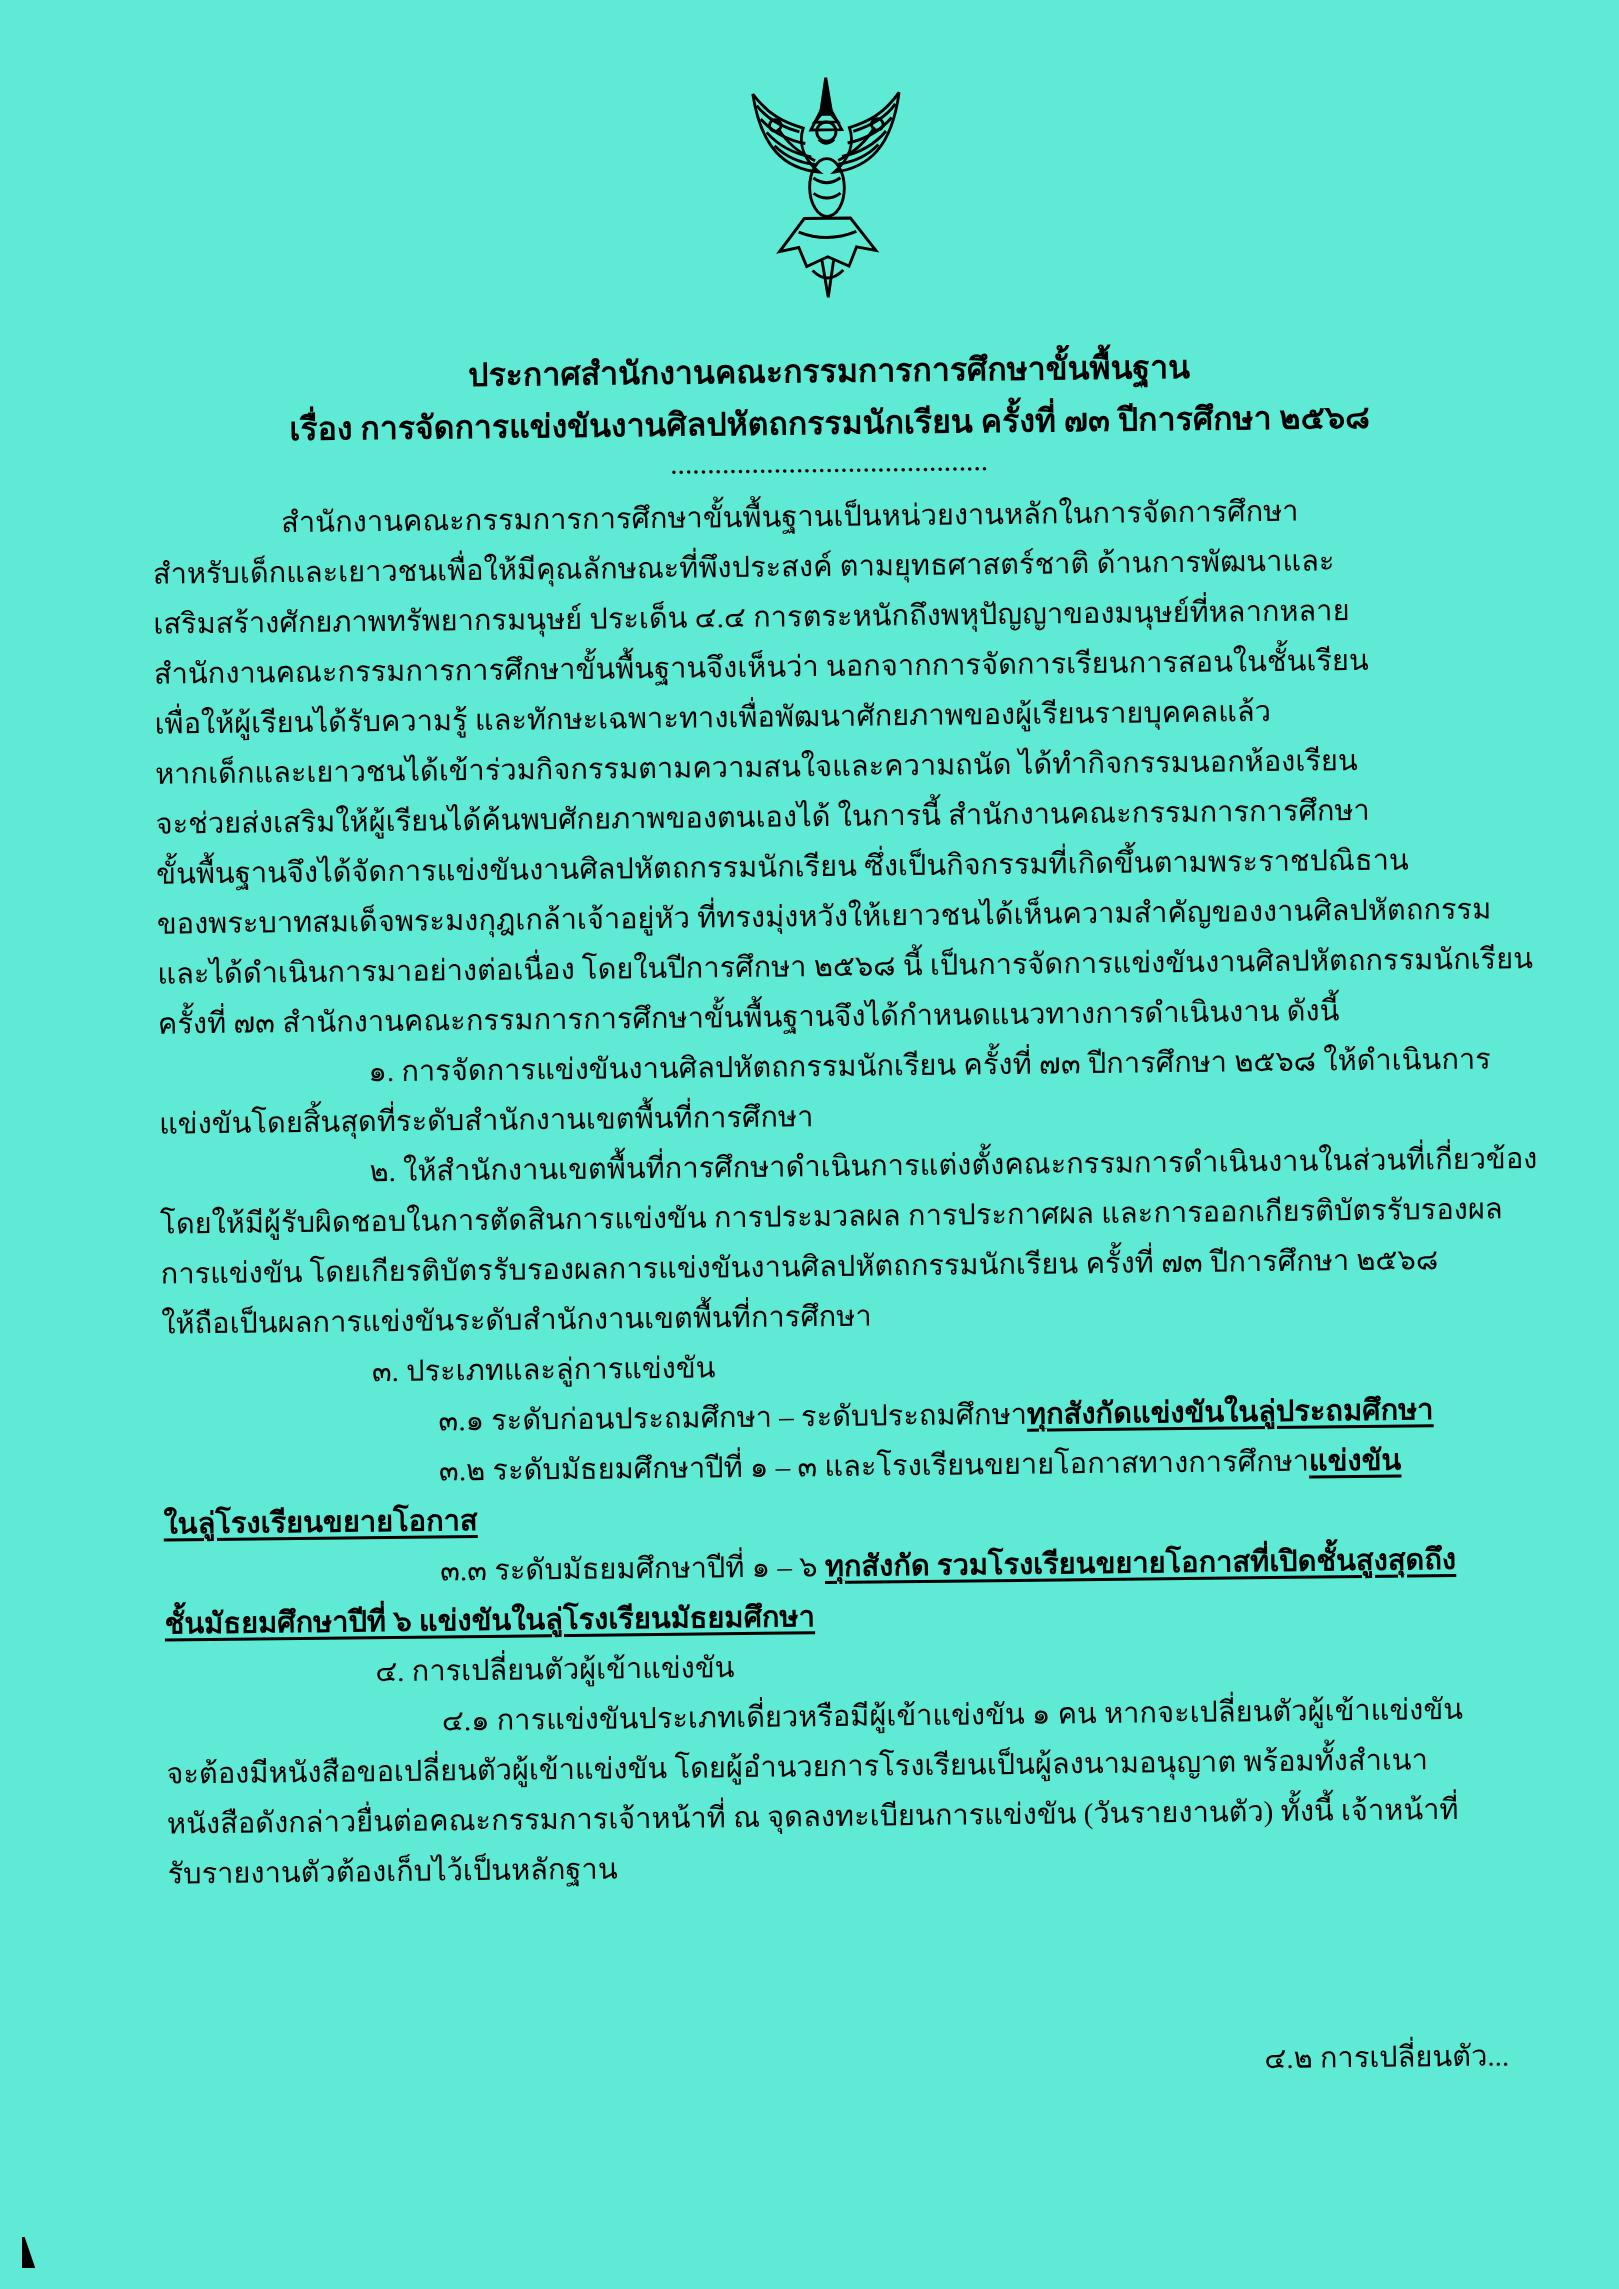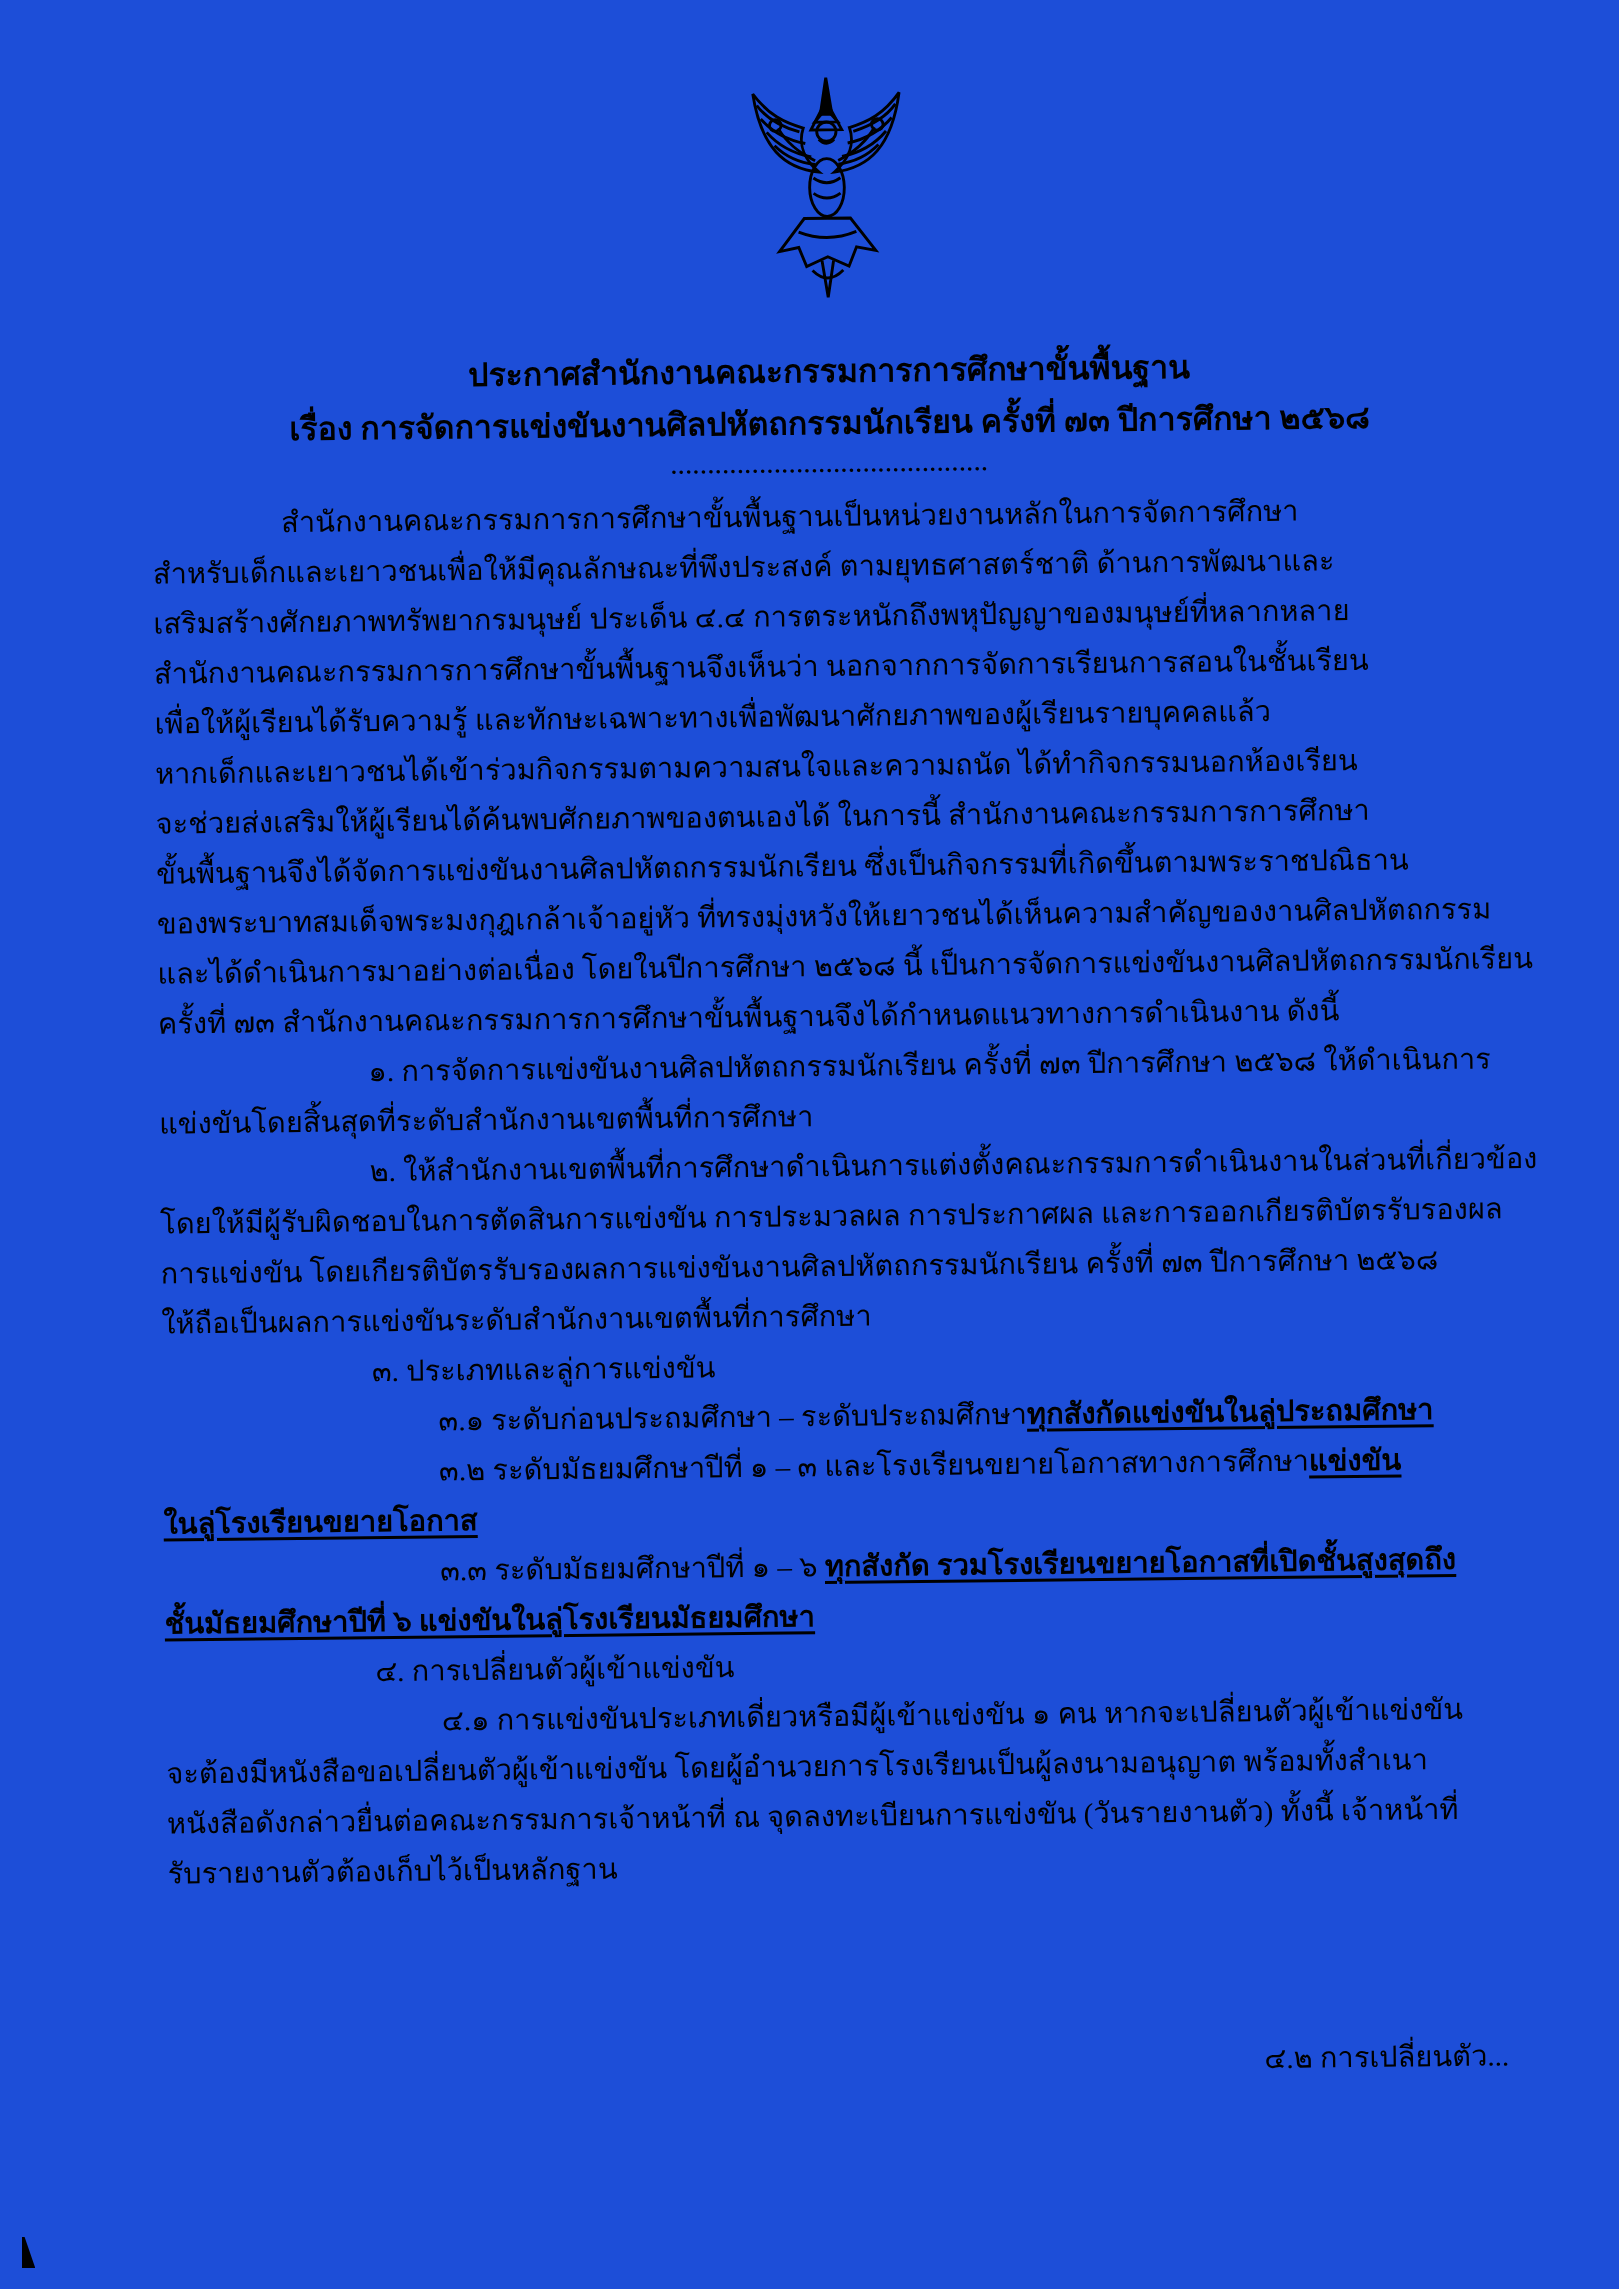--- a/index.html
+++ b/index.html
@@ -1,19 +1,19 @@
 <!DOCTYPE html>
 <html><head>
 <meta charset="utf-8">
 <style>
   html,body{margin:0;padding:0;background:#888;}
   .page{
     position:relative;
     width:1619px;height:2290px;
-    background:#1d4ed8;
+    background:#5eead4;
     overflow:hidden;
     font-family:"Liberation Serif","DejaVu Serif",serif;
     color:#000;
   }
   .doc{
     position:absolute;
     left:147px;top:57px;
     width:1357px;
     transform:rotate(-0.65deg);
     transform-origin:50% 0;

